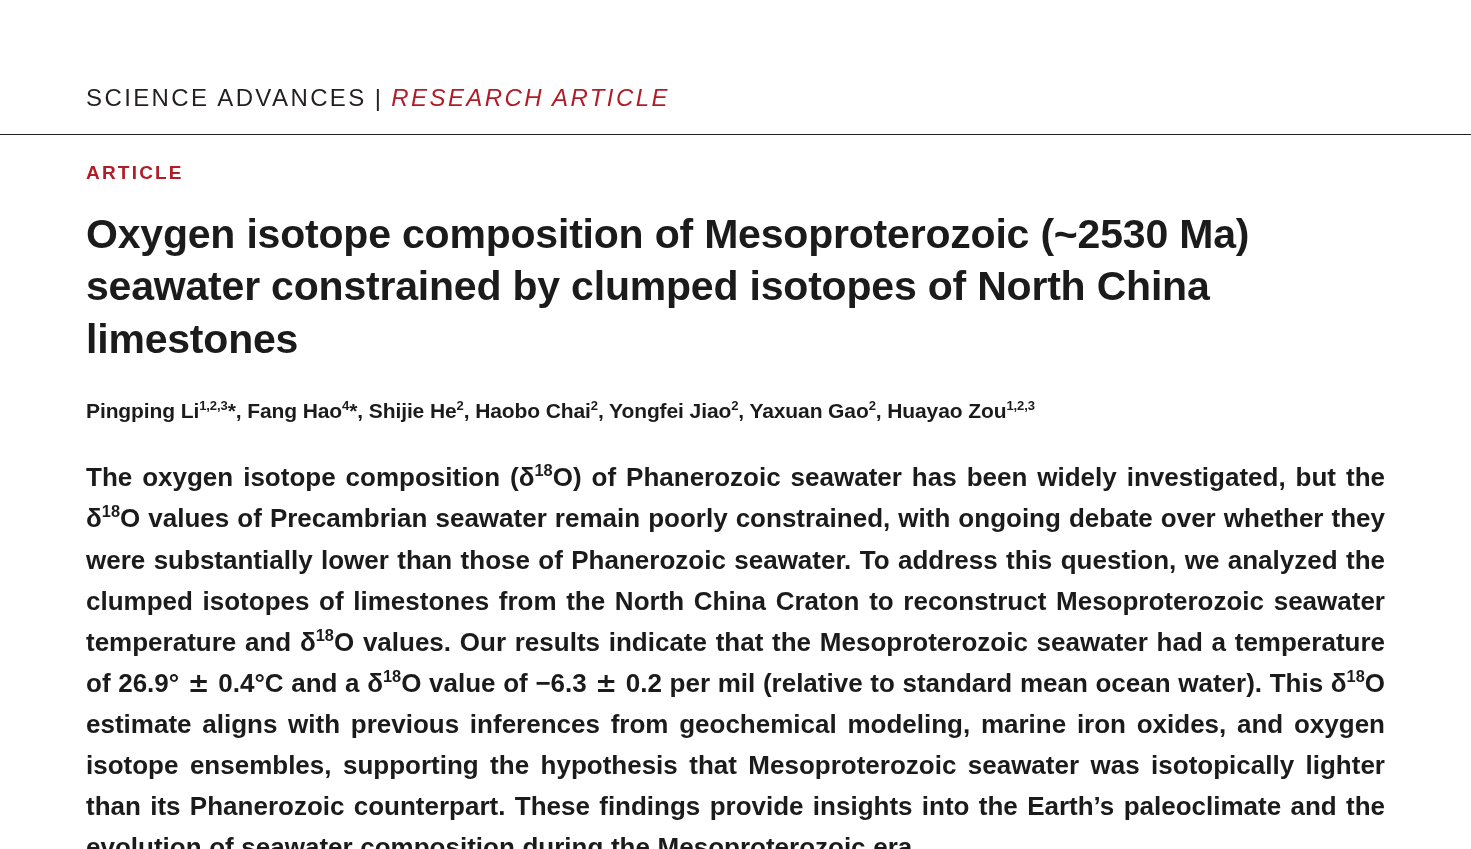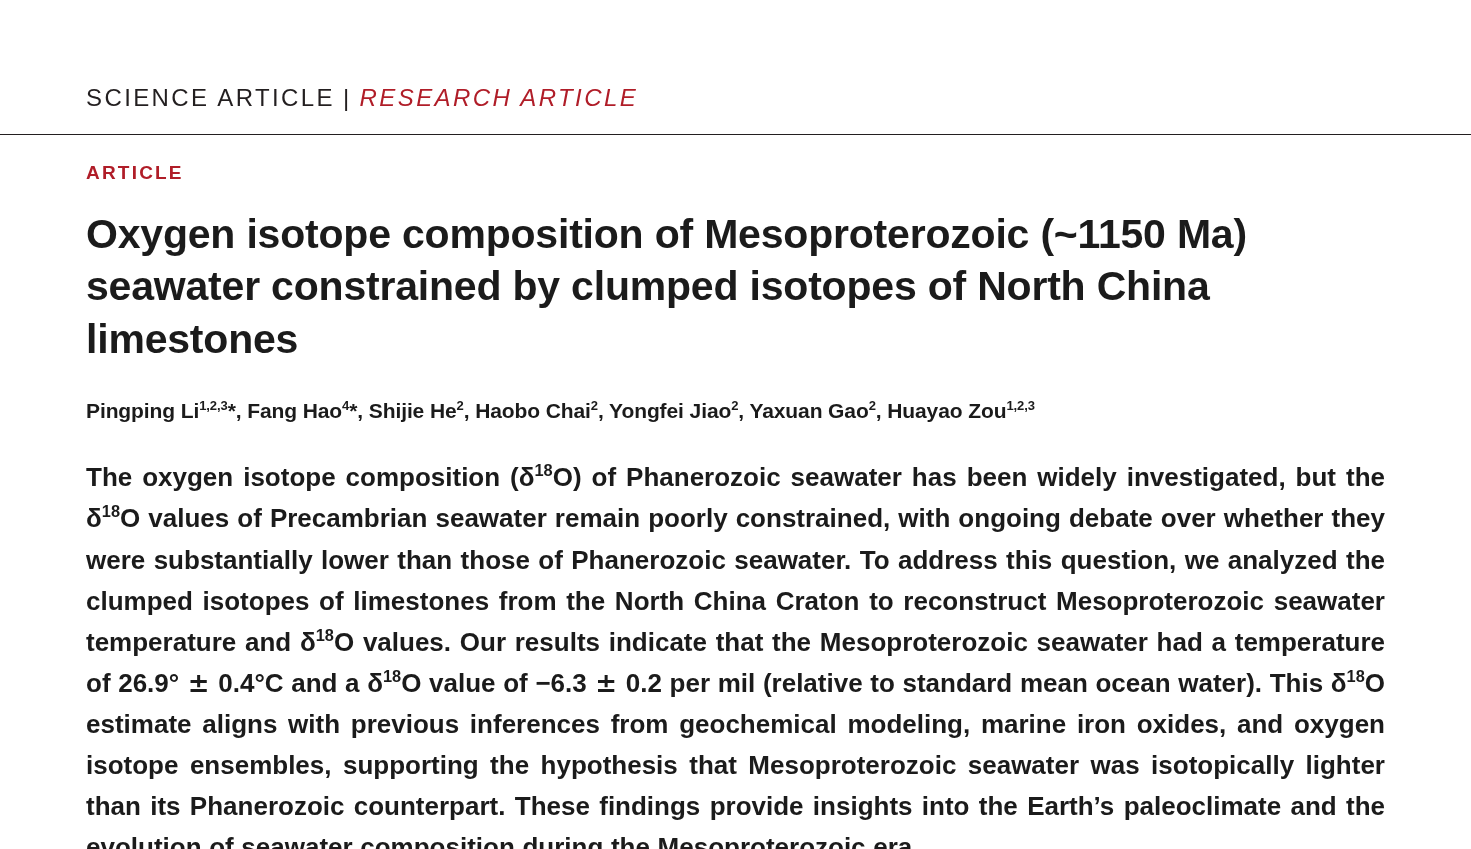--- a/index.html
+++ b/index.html
@@ -100,26 +100,26 @@
     font-weight: 600;
     padding: 0 1px;
   }
 </style>
 </head>
 <body>
 
 <div class="page">
 
   <div class="runhead">
-    <span class="journal">SCIENCE ARTICLE</span><span class="bar">|</span><span class="section">RESEARCH ARTICLE</span>
+    <span class="journal">SCIENCE ADVANCES</span><span class="bar">|</span><span class="section">RESEARCH ARTICLE</span>
   </div>
 
   <div class="rule"></div>
 
   <div class="category">ARTICLE</div>
 
-  <h1 class="title">Oxygen isotope composition of Mesoproterozoic (~1150 Ma) seawater constrained by clumped isotopes of North China limestones</h1>
+  <h1 class="title">Oxygen isotope composition of Mesoproterozoic (~2530 Ma) seawater constrained by clumped isotopes of North China limestones</h1>
 
   <div class="authors">Pingping Li<sup>1,2,3</sup>*, Fang Hao<sup>4</sup>*, Shijie He<sup>2</sup>, Haobo Chai<sup>2</sup>, Yongfei Jiao<sup>2</sup>, Yaxuan Gao<sup>2</sup>, Huayao Zou<sup>1,2,3</sup></div>
 
   <div class="abstract">The oxygen isotope composition (δ<sup>18</sup>O) of Phanerozoic seawater has been widely investigated, but the δ<sup>18</sup>O values of Precambrian seawater remain poorly constrained, with ongoing debate over whether they were substantially lower than those of Phanerozoic seawater. To address this question, we analyzed the clumped isotopes of limestones from the North China Craton to reconstruct Mesoproterozoic seawater temperature and δ<sup>18</sup>O values. Our results indicate that the Mesoproterozoic seawater had a temperature of 26.9° <span class="pm">±</span> 0.4°C and a δ<sup>18</sup>O value of −6.3 <span class="pm">±</span> 0.2 per mil (relative to standard mean ocean water). This δ<sup>18</sup>O estimate aligns with previous inferences from geochemical modeling, marine iron oxides, and oxygen isotope ensembles, supporting the hypothesis that Mesoproterozoic seawater was isotopically lighter than its Phanerozoic counterpart. These findings provide insights into the Earth’s paleoclimate and the evolution of seawater composition during the Mesoproterozoic era.</div>
 
 </div>
 
 </body></html>

